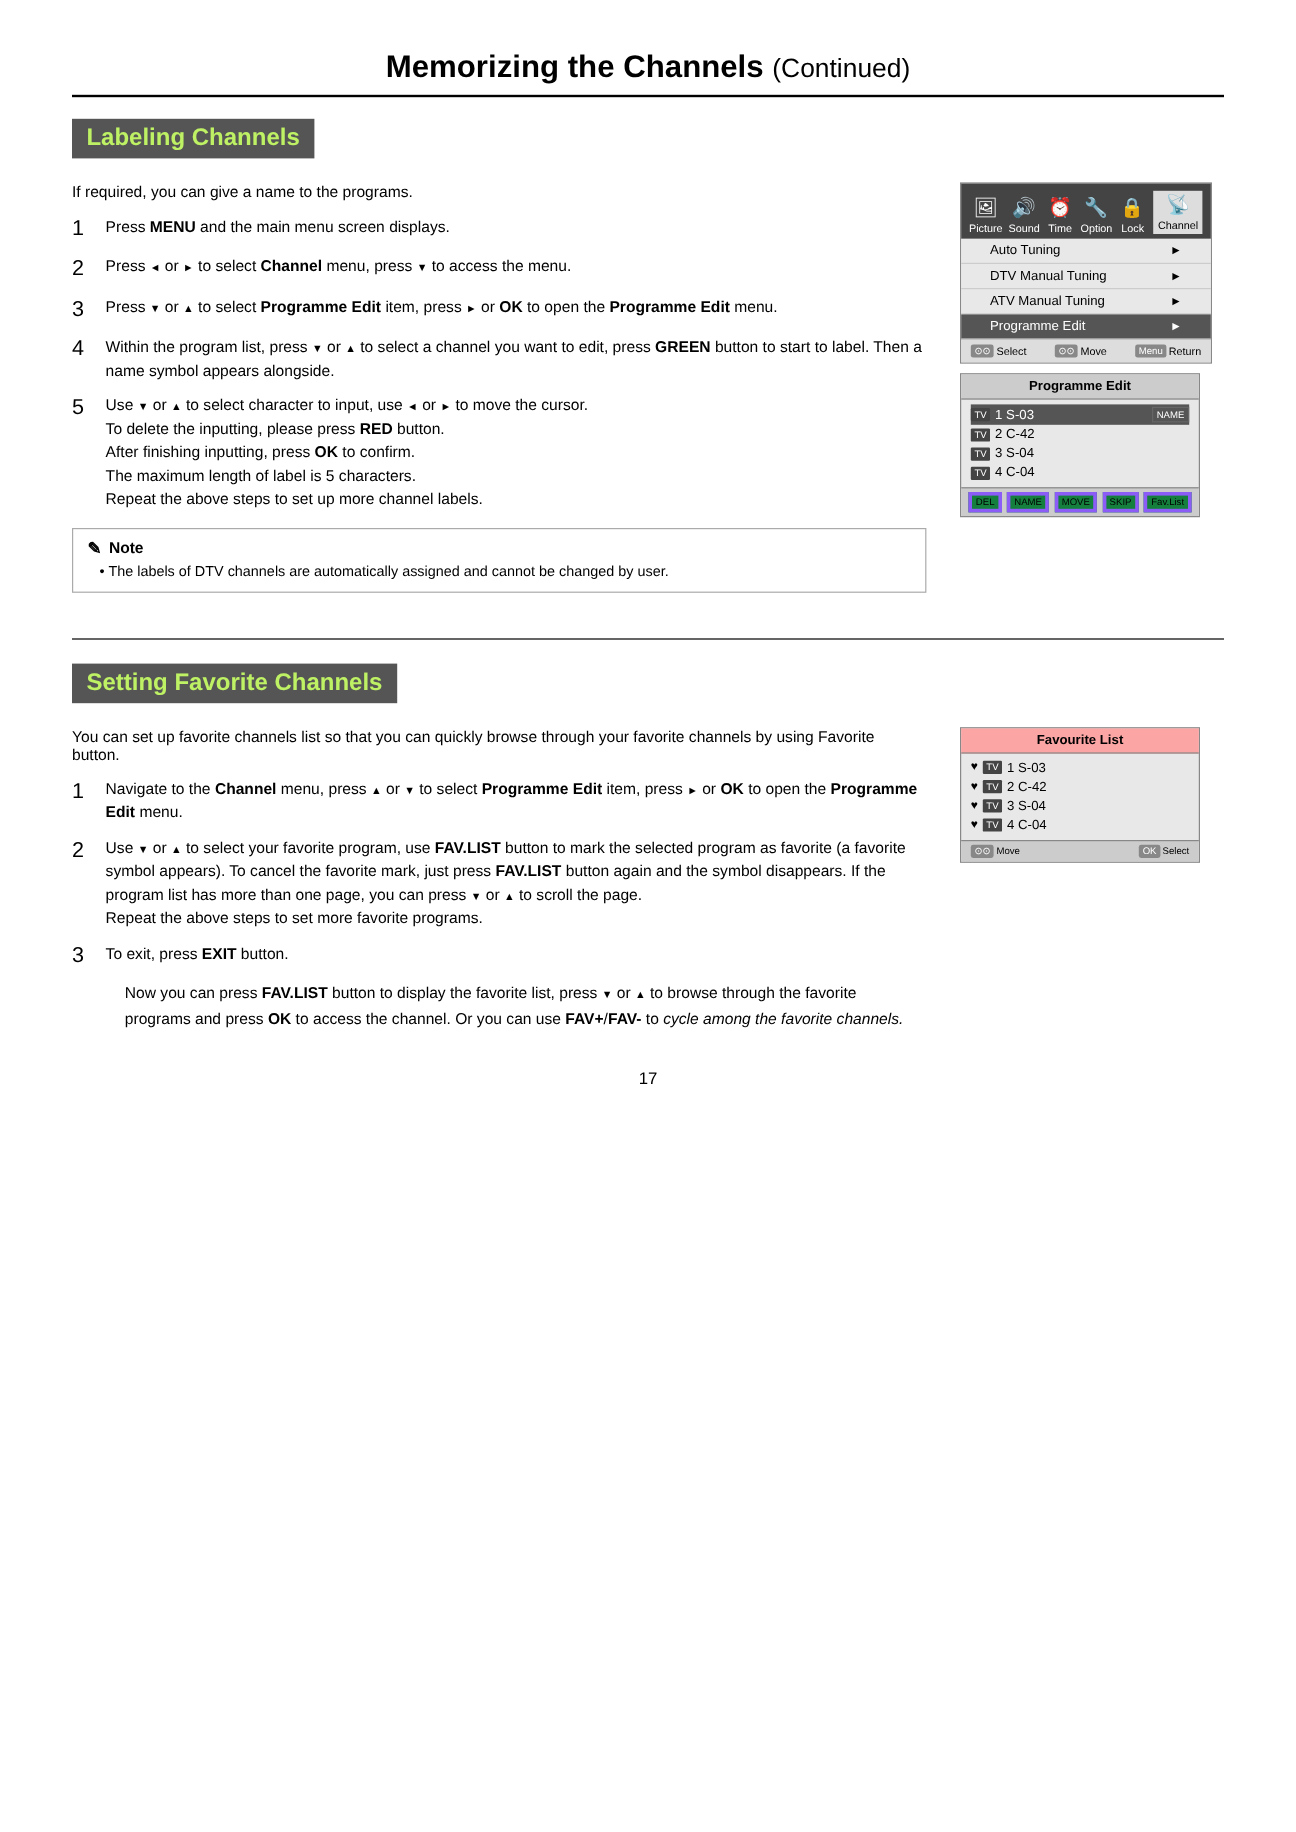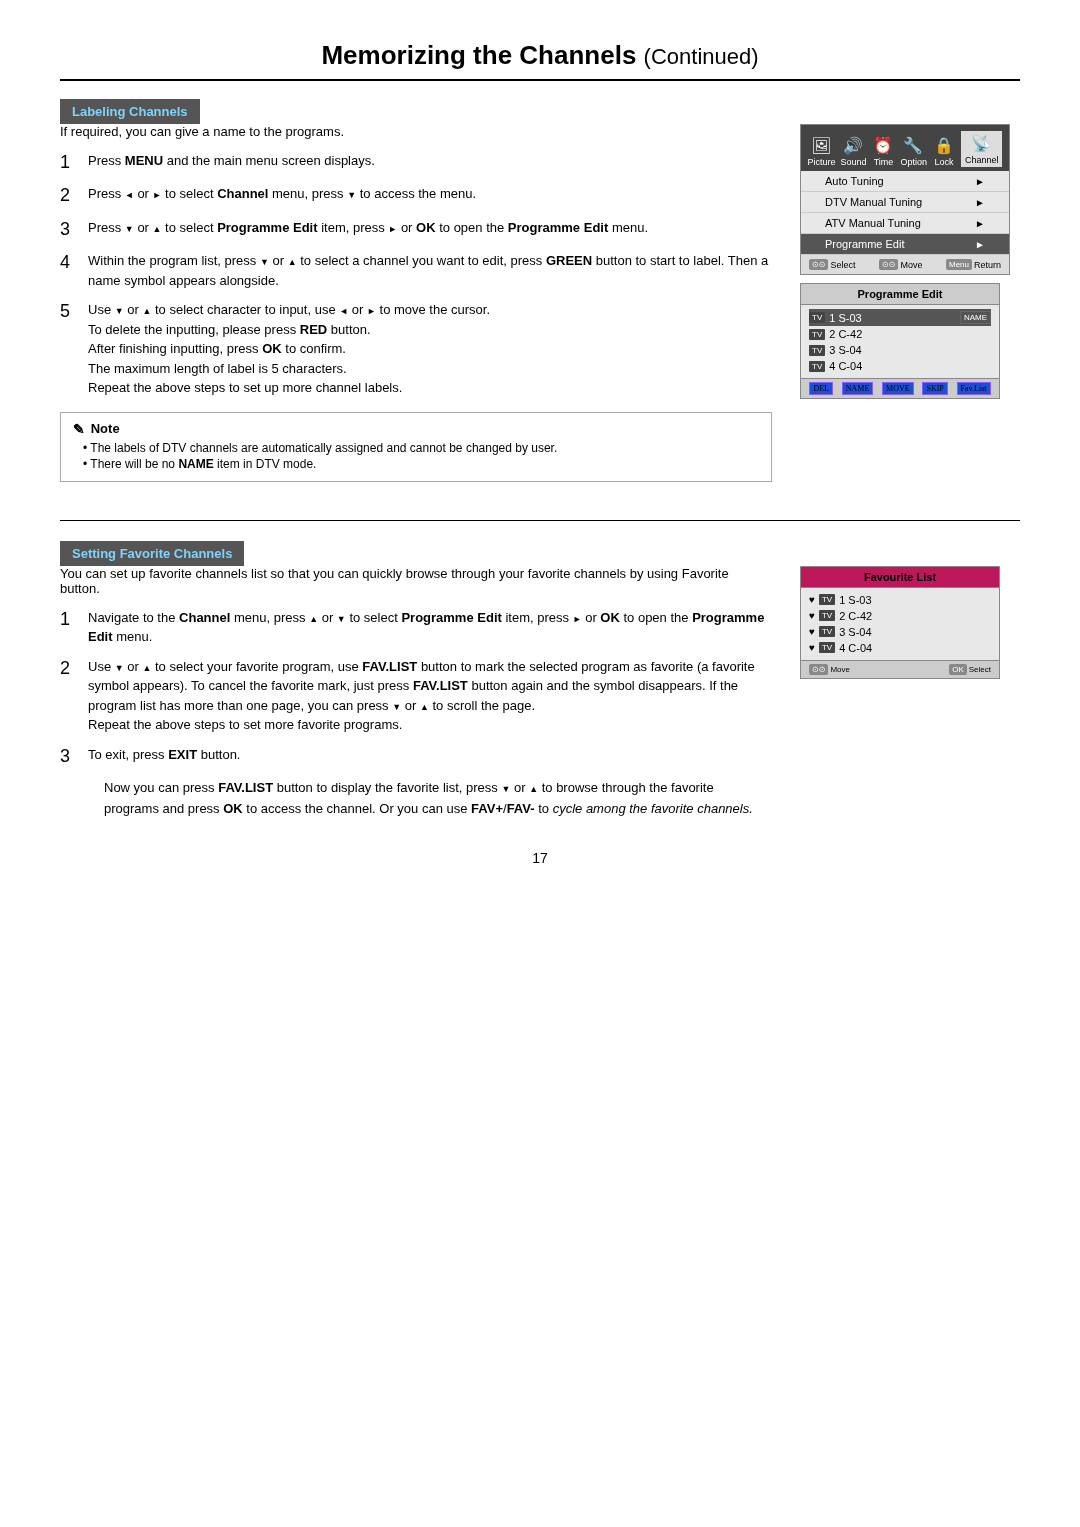--- a/index.html
+++ b/index.html
@@ -19,25 +19,25 @@
       font-weight: bold;
       margin-bottom: 18px;
       border-bottom: 2px solid #000;
       padding-bottom: 8px;
       text-align: center;
     }
 
     
     .section-header {
       background: #555;
-      color: #7dd3fc;
-      font-size: 13px;
+      color: #bef264;
+      font-size: 20px;
       font-weight: bold;
       padding: 5px 12px;
-      margin-bottom: 0;
+      margin-bottom: 20px;
       display: inline-block;
     }
 
     
     .section-wrapper {
       display: flex;
       gap: 28px;
       margin-bottom: 24px;
     }
 
@@ -251,40 +251,39 @@
     .prog-footer {
       display: flex;
       justify-content: space-around;
       padding: 3px 4px;
       background: #ccc;
       border-top: 1px solid #888;
       font-size: 8px;
     }
 
     .prog-footer-btn {
-      border: 1px solid #8b5cf6;
+      border: 3px solid #8b5cf6;
       padding: 1px 3px;
-      background: #1d4ed8;
+      background: #15803d;
       font-size: 8px;
-      font-family: Liberation Serif, serif;
     }
 
     
     .fav-panel {
       border: 1px solid #888;
       background: #e8e8e8;
       width: 200px;
       font-size: 11px;
     }
 
     .fav-panel-title {
       text-align: center;
       font-weight: bold;
       padding: 4px;
-      background: #be185d;
+      background: #fca5a5;
       border-bottom: 1px solid #888;
       font-size: 11px;
     }
 
     .fav-list {
       padding: 4px 8px;
     }
 
     .fav-item {
       display: flex;
@@ -376,21 +375,20 @@
         </div>
 
       </div>
 
       <div class="note-box">
         <div class="note-title">
           <span class="note-icon">✎</span>
           <span>Note</span>
         </div>
         <div class="note-item">• The labels of DTV channels are automatically assigned and cannot be changed by user.</div>
-        <div class="note-item">• There will be no <b>NAME</b> item in DTV mode.</div>
       </div>
 
     </div>
 
     <div class="section-right">
 
       <div class="ui-panel">
         <div class="menu-icons-row">
           <div class="menu-icon-item">
             <div class="menu-icon-shape">🖼</div>

